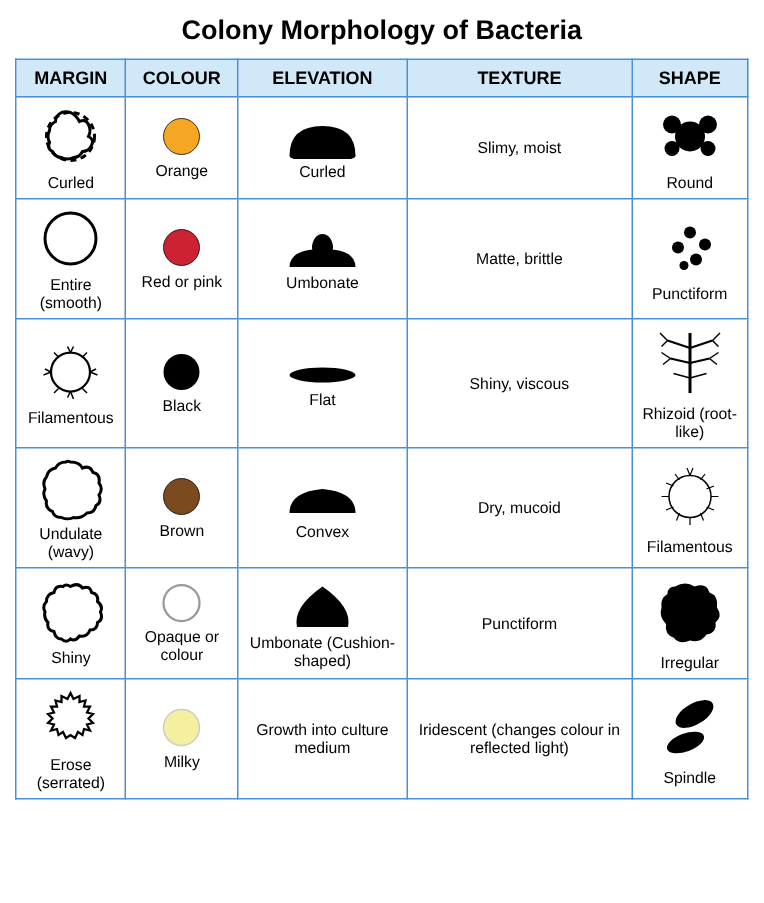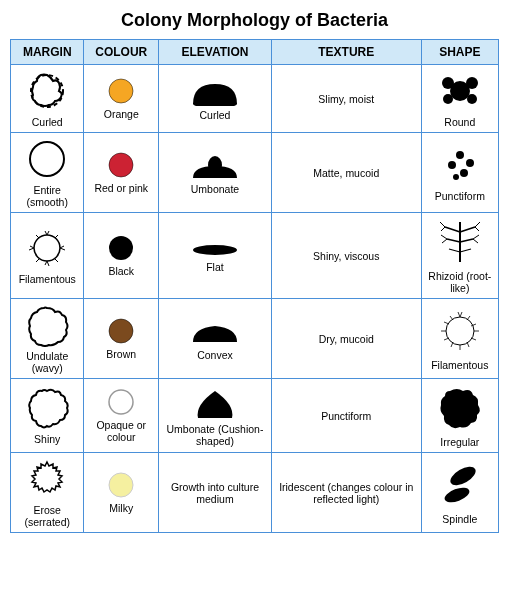--- a/index.html
+++ b/index.html
@@ -145,21 +145,21 @@
 
           <svg width="50" height="30" class="icon-svg">
             <path d="M3 28 Q3 16 25 16 Q47 16 47 28Z" fill="#000"></path>
             <ellipse cx="25" cy="15" rx="7" ry="9" fill="#000"></ellipse>
           </svg>
           <span class="label">Umbonate</span>
         </div>
       </td>
       <td>
         <div class="cell-inner">
-          <span class="label">Matte, mucoid</span>
+          <span class="label">Matte, brittle</span>
         </div>
       </td>
       <td>
         <div class="cell-inner">
 
           <svg width="44" height="44" class="icon-svg">
             <circle cx="22" cy="12" r="4" fill="#000"></circle>
             <circle cx="32" cy="20" r="4" fill="#000"></circle>
             <circle cx="14" cy="22" r="4" fill="#000"></circle>
             <circle cx="26" cy="30" r="4" fill="#000"></circle>

